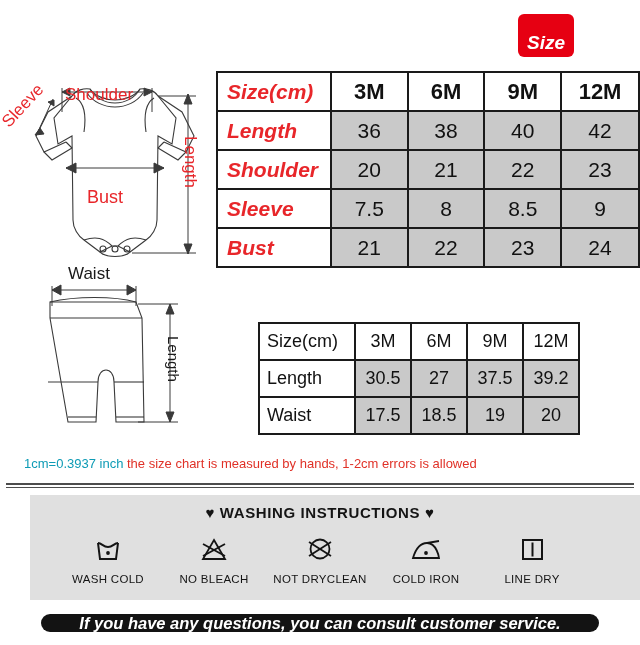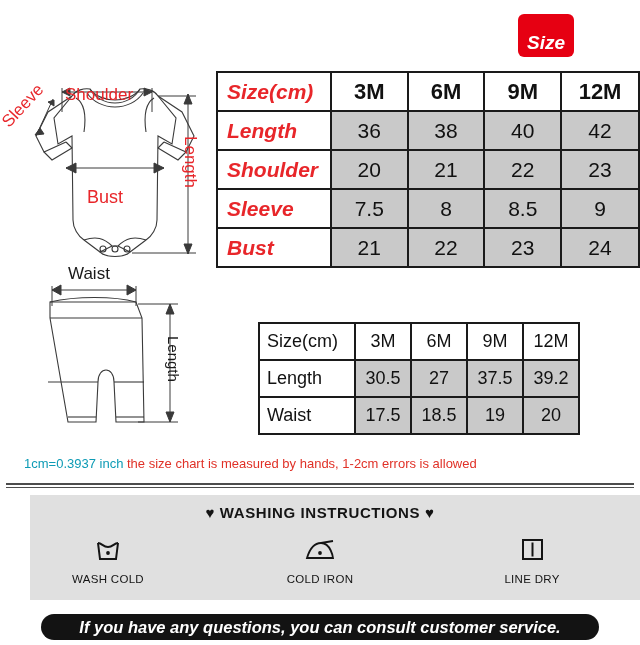--- a/index.html
+++ b/index.html
@@ -189,21 +189,21 @@
     font-size: 11.5px;
     color: #141414;
     letter-spacing: 0.3px;
   }
 
   
   .footer {
     position: absolute;
     left: 41px; top: 614px;
     width: 558px;
-    height: 26px;
+    height: 18px;
     background: #131313;
     border-radius: 13px;
     color: #fff;
     font-size: 16.5px;
     font-weight: bold;
     font-style: italic;
     display: flex;
     align-items: center;
     justify-content: center;
     white-space: nowrap;
@@ -385,21 +385,41 @@
       <div class="wash-icon">
         <svg width="30" height="30" viewBox="0 0 30 30">
           <path d="M5,9 L7,25 L23,25 L25,9" fill="none" stroke="#141414" stroke-width="2"></path>
           <path d="M5,9 C9,9 10,13 15,13 C20,13 21,9 25,9" fill="none" stroke="#141414" stroke-width="2"></path>
           <circle cx="15" cy="19" r="1.9" fill="#141414"></circle>
         </svg>
       </div>
       <div class="wash-label">WASH COLD</div>
     </div>
 
-
+    <div class="wash-item">
+      <div class="wash-icon">
+        <svg width="30" height="30" viewBox="0 0 30 30">
+          <path d="M15,6 L26,25 L4,25 Z" fill="none" stroke="#141414" stroke-width="1.8"></path>
+          <line x1="4" y1="10" x2="26" y2="22" stroke="#141414" stroke-width="1.8"></line>
+          <line x1="26" y1="10" x2="4" y2="22" stroke="#141414" stroke-width="1.8"></line>
+        </svg>
+      </div>
+      <div class="wash-label">NO BLEACH</div>
+    </div>
+
+    <div class="wash-item">
+      <div class="wash-icon">
+        <svg width="30" height="30" viewBox="0 0 30 30">
+          <circle cx="15" cy="15" r="9.5" fill="none" stroke="#141414" stroke-width="1.8"></circle>
+          <line x1="4" y1="8" x2="26" y2="22" stroke="#141414" stroke-width="1.8"></line>
+          <line x1="26" y1="8" x2="4" y2="22" stroke="#141414" stroke-width="1.8"></line>
+        </svg>
+      </div>
+      <div class="wash-label">NOT DRYCLEAN</div>
+    </div>
 
     <div class="wash-item">
       <div class="wash-icon">
         <svg width="32" height="30" viewBox="0 0 32 30">
           <path d="M3,24 L29,24 C29,24 27,9 17,9 C10,9 6,14 3,24 Z" fill="none" stroke="#141414" stroke-width="1.8"></path>
           <line x1="17" y1="9" x2="29" y2="7" stroke="#141414" stroke-width="1.8"></line>
           <circle cx="16" cy="19" r="1.9" fill="#141414"></circle>
         </svg>
       </div>
       <div class="wash-label">COLD IRON</div>

